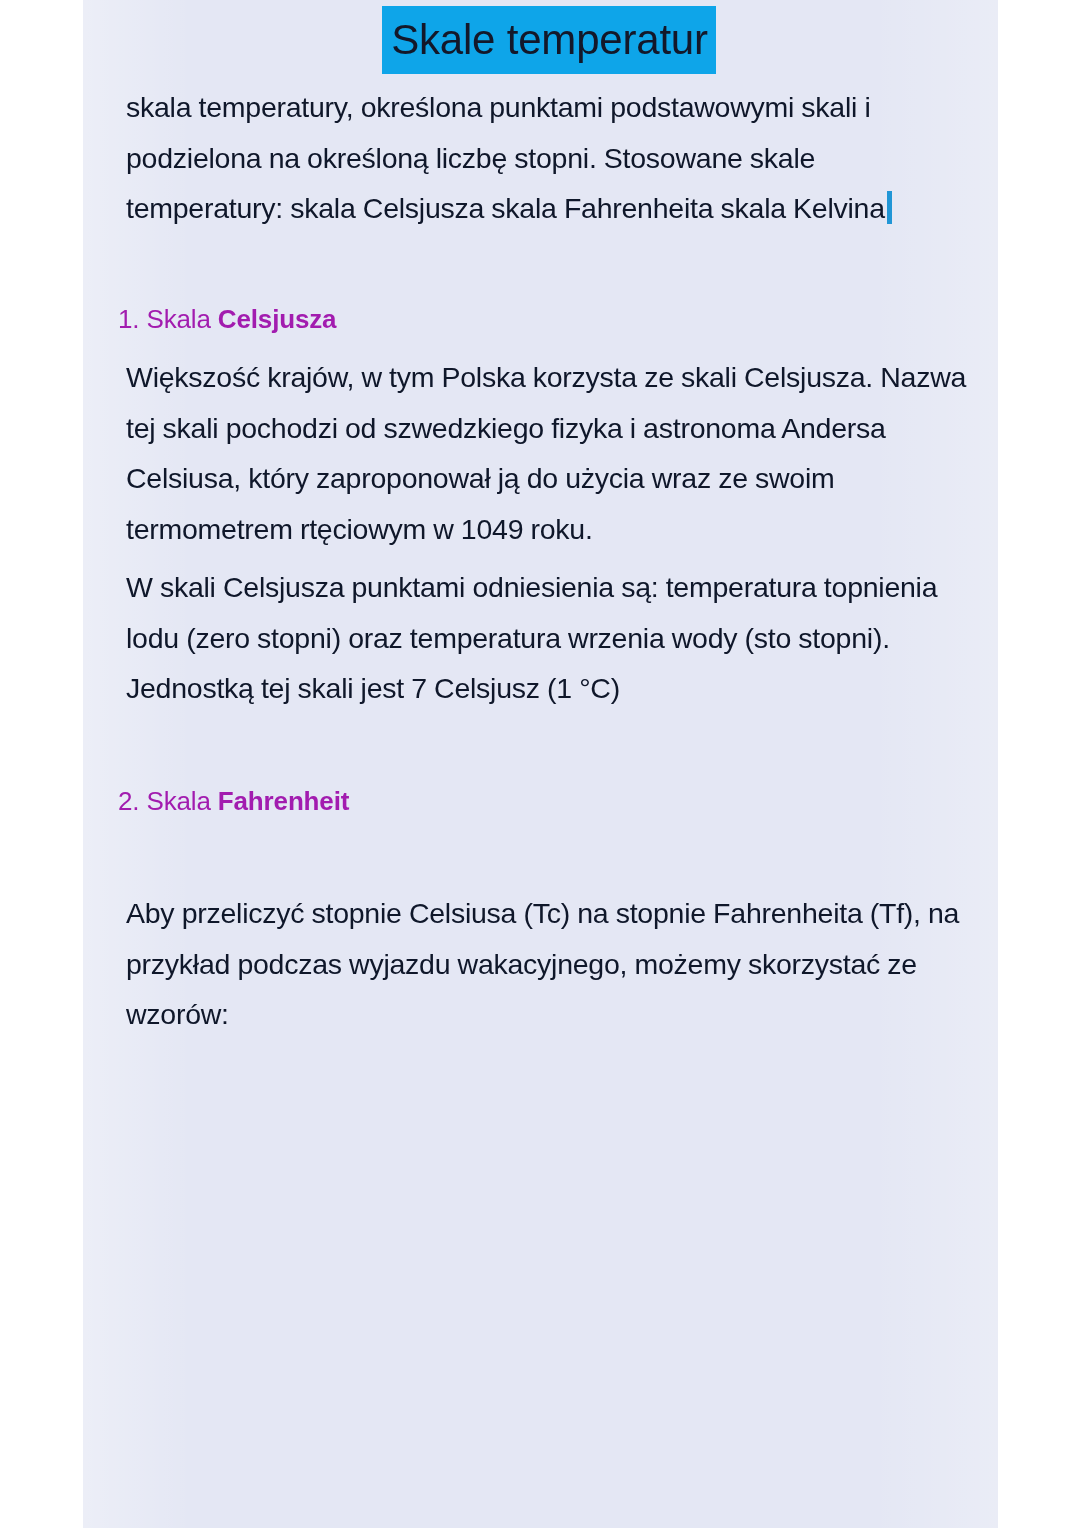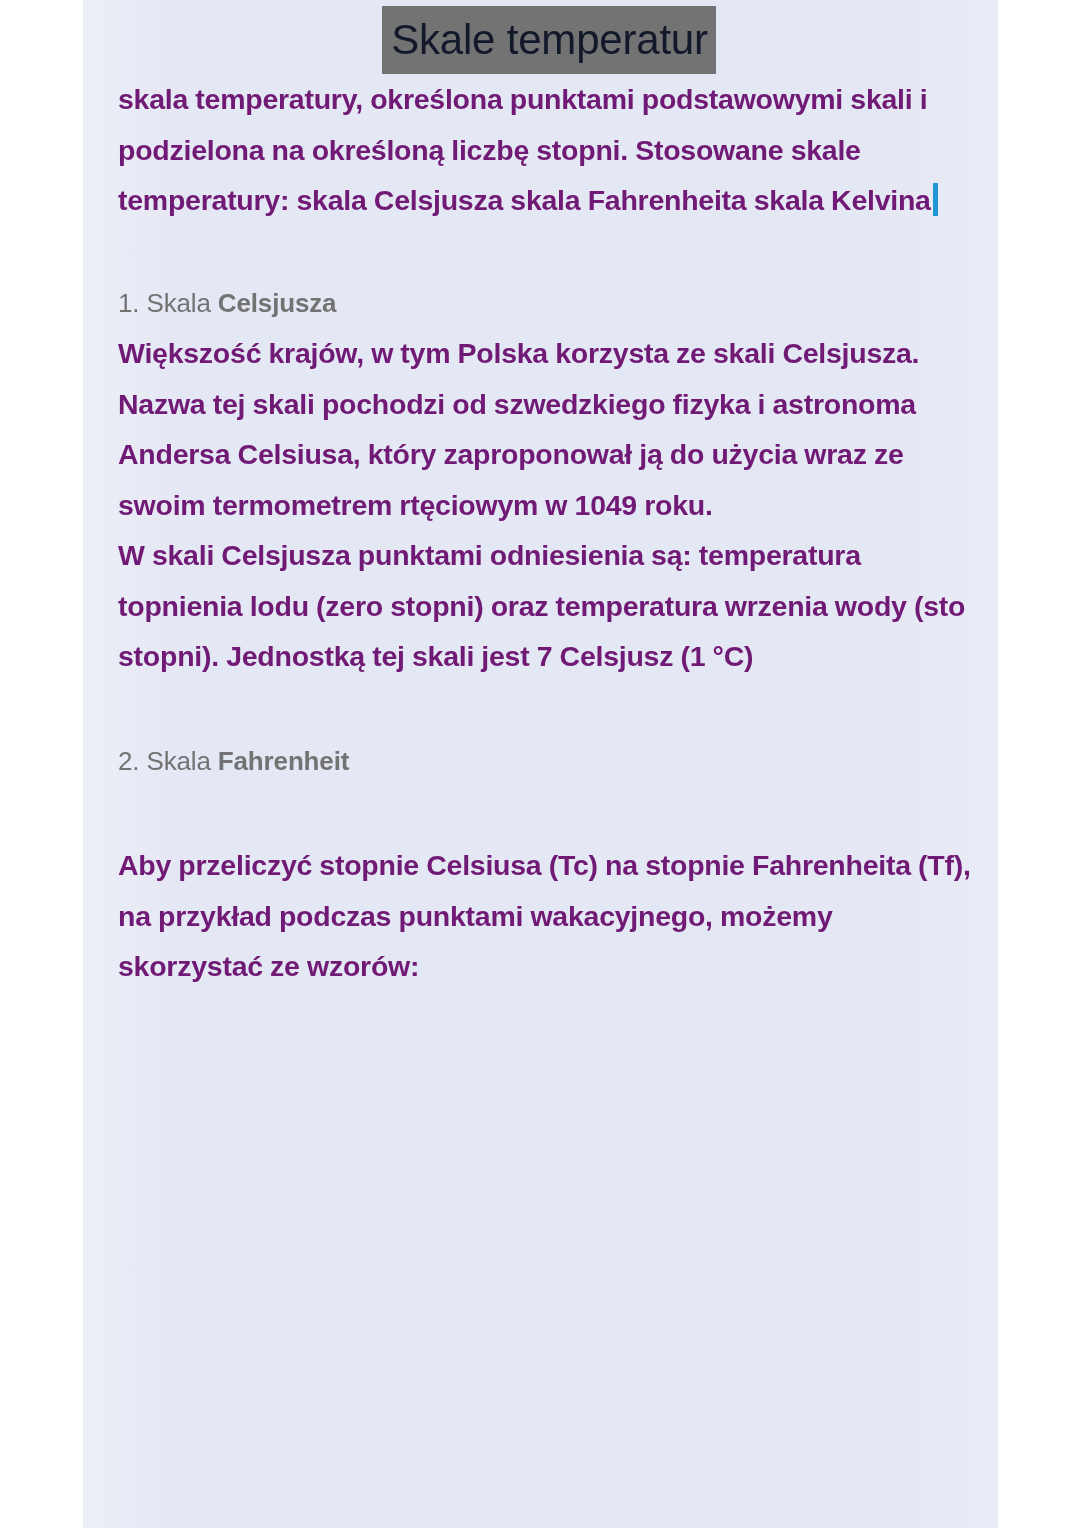--- a/index.html
+++ b/index.html
@@ -55,42 +55,42 @@
 
   
   .title-row {
     text-align: center;
     margin: 0;
     padding-top: 6px;
     line-height: 1;
   }
   .title-highlight {
     display: inline-block;
-    background: #737373;
+    background: #0ea5e9;
     color: #13182a;
     font-size: 42px;
     font-weight: 400;
     letter-spacing: -0.2px;
     line-height: 1.62;
     padding: 0 8px 0 9px;
   }
 
   p.para {
-    margin: 0;
-    color: #701a75;
+    margin: 8px;
+    color: #0f172a;
     font-size: 28.5px;
-    font-weight: 700;
+    font-weight: 400;
     line-height: 50.5px;
     letter-spacing: -0.25px;
     word-spacing: -0.4px;
   }
 
   p.heading {
     margin: 0;
-    color: #737373;
+    color: #a21caf;
     font-size: 26px;
     font-weight: 400;
     line-height: 50.5px;
     letter-spacing: -0.15px;
   }
   p.heading b {
     font-weight: 700;
   }
   .gap-md { height: 52px; }
   .gap-lg { height: 54px; }
@@ -127,18 +127,18 @@
       <p class="para">W skali Celsjusza punktami odniesienia są: temperatura topnienia lodu (zero stopni) oraz temperatura wrzenia wody (sto stopni). Jednostką tej skali jest 7 Celsjusz (1 °C)</p>
 
       <div class="gap-lg"></div>
 
       <p class="heading"><span>2. Skala </span><b>Fahrenheit</b></p>
 
 
 
       <div class="gap-lg"></div>
 
-      <p class="para">Aby przeliczyć stopnie Celsiusa (Tc) na stopnie Fahrenheita (Tf), na przykład podczas punktami wakacyjnego, możemy skorzystać ze wzorów:</p>
+      <p class="para">Aby przeliczyć stopnie Celsiusa (Tc) na stopnie Fahrenheita (Tf), na przykład podczas wyjazdu wakacyjnego, możemy skorzystać ze wzorów:</p>
 
     </div>
   </div>
 
 </div>
 
 </body></html>

